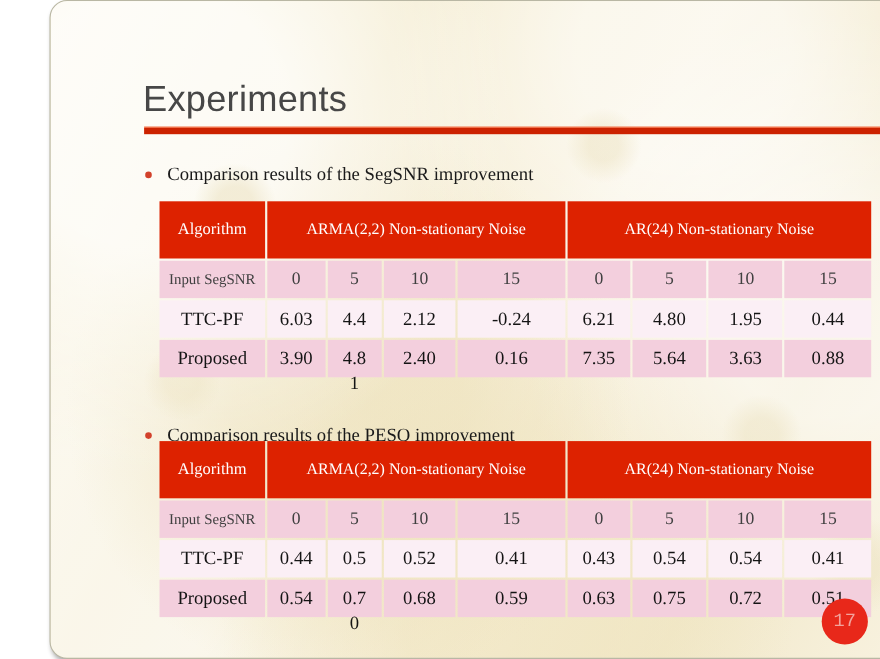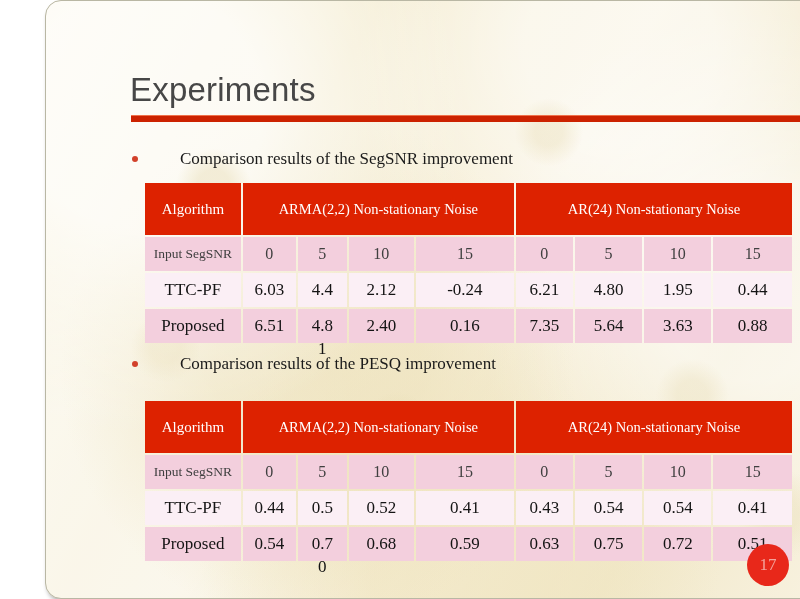--- a/index.html
+++ b/index.html
@@ -81,37 +81,36 @@
     height: 118px;
     background: linear-gradient(90deg, #f0714a 0 1px, #cc2200 1px 100%);
   }
 
   
   .bullet-row {
     position: absolute;
     display: flex;
     align-items: center;
     white-space: nowrap;
-    gap: 28px;
   }
   .bullet-dot {
     width: 6px;
     height: 6px;
     border-radius: 50%;
     background: #d2412b;
     margin-right: 14px;
     flex: 0 0 auto;
   }
   .bullet-text {
     font-family: "Liberation Serif", serif;
     font-size: 17px;
     color: #1a1a1a;
   }
   #bullet-1 { left: 86px; top: 148px; }
-  #bullet-2 { left: 86px; top: 353px; }
+  #bullet-2 { left: 86px; top: 385px; }
 
   
   .tbl-wrap {
     position: absolute;
     left: 97px;
     width: 651px;
   }
   #table-1-wrap { top: 180px; }
   #table-2-wrap { top: 398px; }
 
@@ -176,21 +175,21 @@
   
   #slide-number {
     position: absolute;
     left: 701px;
     top: 543px;
     width: 42px;
     height: 42px;
     border-radius: 50%;
     background: #e8281a;
     color: #f3a39c;
-    font-family: Liberation Serif, serif;
+    font-family: Liberation Mono, monospace;
     font-size: 17px;
     display: flex;
     align-items: center;
     justify-content: center;
   }
 </style>
 </head>
 <body>
 
 <div id="slide">
@@ -240,21 +239,21 @@
             <td>4.4</td>
             <td>2.12</td>
             <td>-0.24</td>
             <td>6.21</td>
             <td>4.80</td>
             <td>1.95</td>
             <td>0.44</td>
           </tr>
           <tr class="row-b">
             <td class="rowlabel">Proposed</td>
-            <td>6.51</td>
+            <td>3.90</td>
             <td class="overflow-cell">
               <span class="ov-main">4.8</span>
               <span class="ov-tail">1</span>
             </td>
             <td>2.40</td>
             <td>0.16</td>
             <td>7.35</td>
             <td>5.64</td>
             <td>3.63</td>
             <td>0.88</td>

